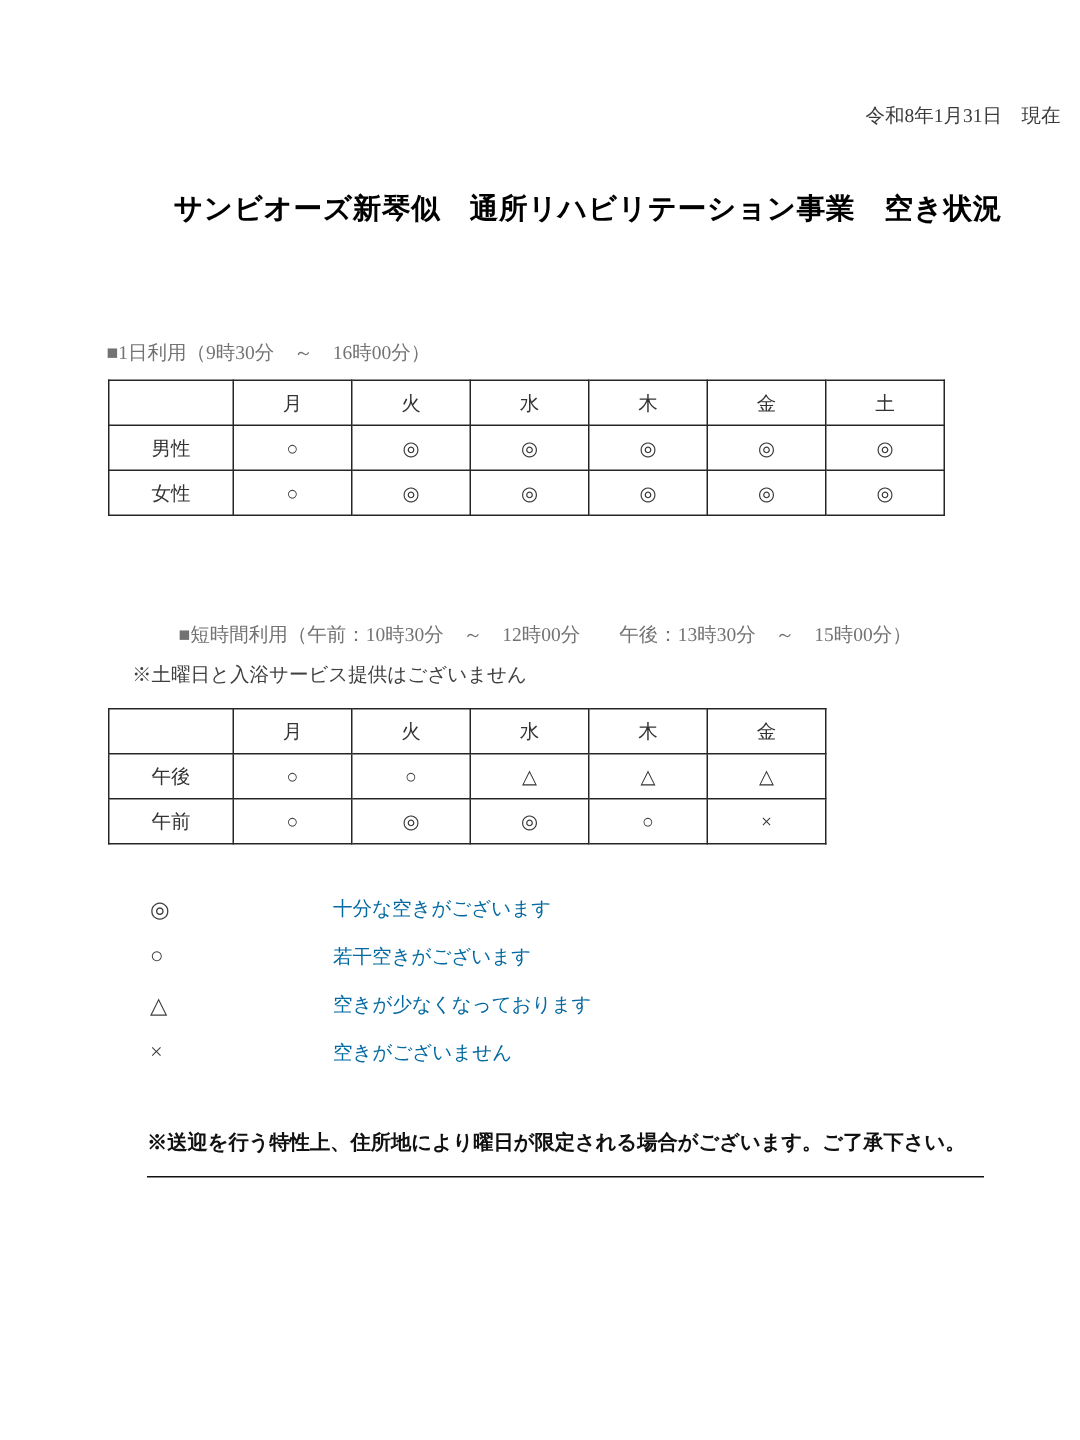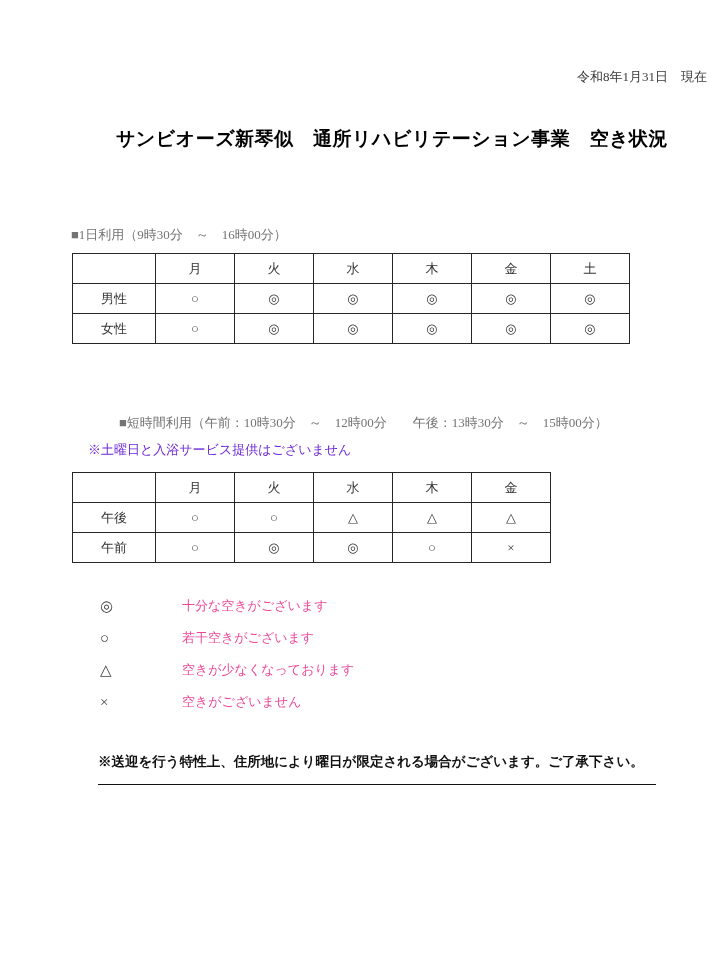--- a/index.html
+++ b/index.html
@@ -16,21 +16,21 @@
     position:absolute; top:126px; left:72px; width:640px; margin:0;
     text-align:center; font-size:19px; font-weight:bold; color:#000000;
     letter-spacing:0.5px; white-space:nowrap;
   }
   .section-heading {
     position:absolute; font-size:13px; color:#737373; white-space:nowrap;
   }
   .heading-full-day { top:226px; left:71px; }
   .heading-short-time { top:414px; left:71px;margin-left:48px; }
   .sub-note {
-    position:absolute; top:441px; left:88px; font-size:13px; color:#6d28d9;
+    position:absolute; top:441px; left:88px; font-size:13px; color:#404040;
     white-space:nowrap;
   }
   table.avail {
     position:absolute; border-collapse:collapse; table-layout:fixed;
     background:#fff;
   }
   .table-full-day { top:253px; left:72px; width:557px; }
   .table-short-time { top:472px; left:72px; width:478px; }
   table.avail th, table.avail td {
     border:1px solid #262626; height:29px; padding:0;
@@ -38,21 +38,21 @@
     font-weight:normal; font-size:13px; color:#333;
   }
   col.c-label { width:83px; }
   col.c-day { width:79px; }
   td.sym { font-size:15px; color:#3f3f3f; }
   .legend { position:absolute; top:590px; left:100px; }
   .legend-item { height:32px; display:flex; align-items:center; }
   .legend-sym {
     width:82px; font-size:15px; color:#3f3f3f; flex:0 0 82px;
   }
-  .legend-text { font-size:13px; color:#ec4899; white-space:nowrap; }
+  .legend-text { font-size:13px; color:#0369a1; white-space:nowrap;margin-left:40px; }
   .footer-note {
     position:absolute; top:753px; left:98px;
     font-size:13.5px; font-weight:bold; color:#111;
     border-bottom:1.5px solid #111; padding:0 12px 13px 0;
     white-space:nowrap;
   }
 </style>
 </head>
 <body>
 

